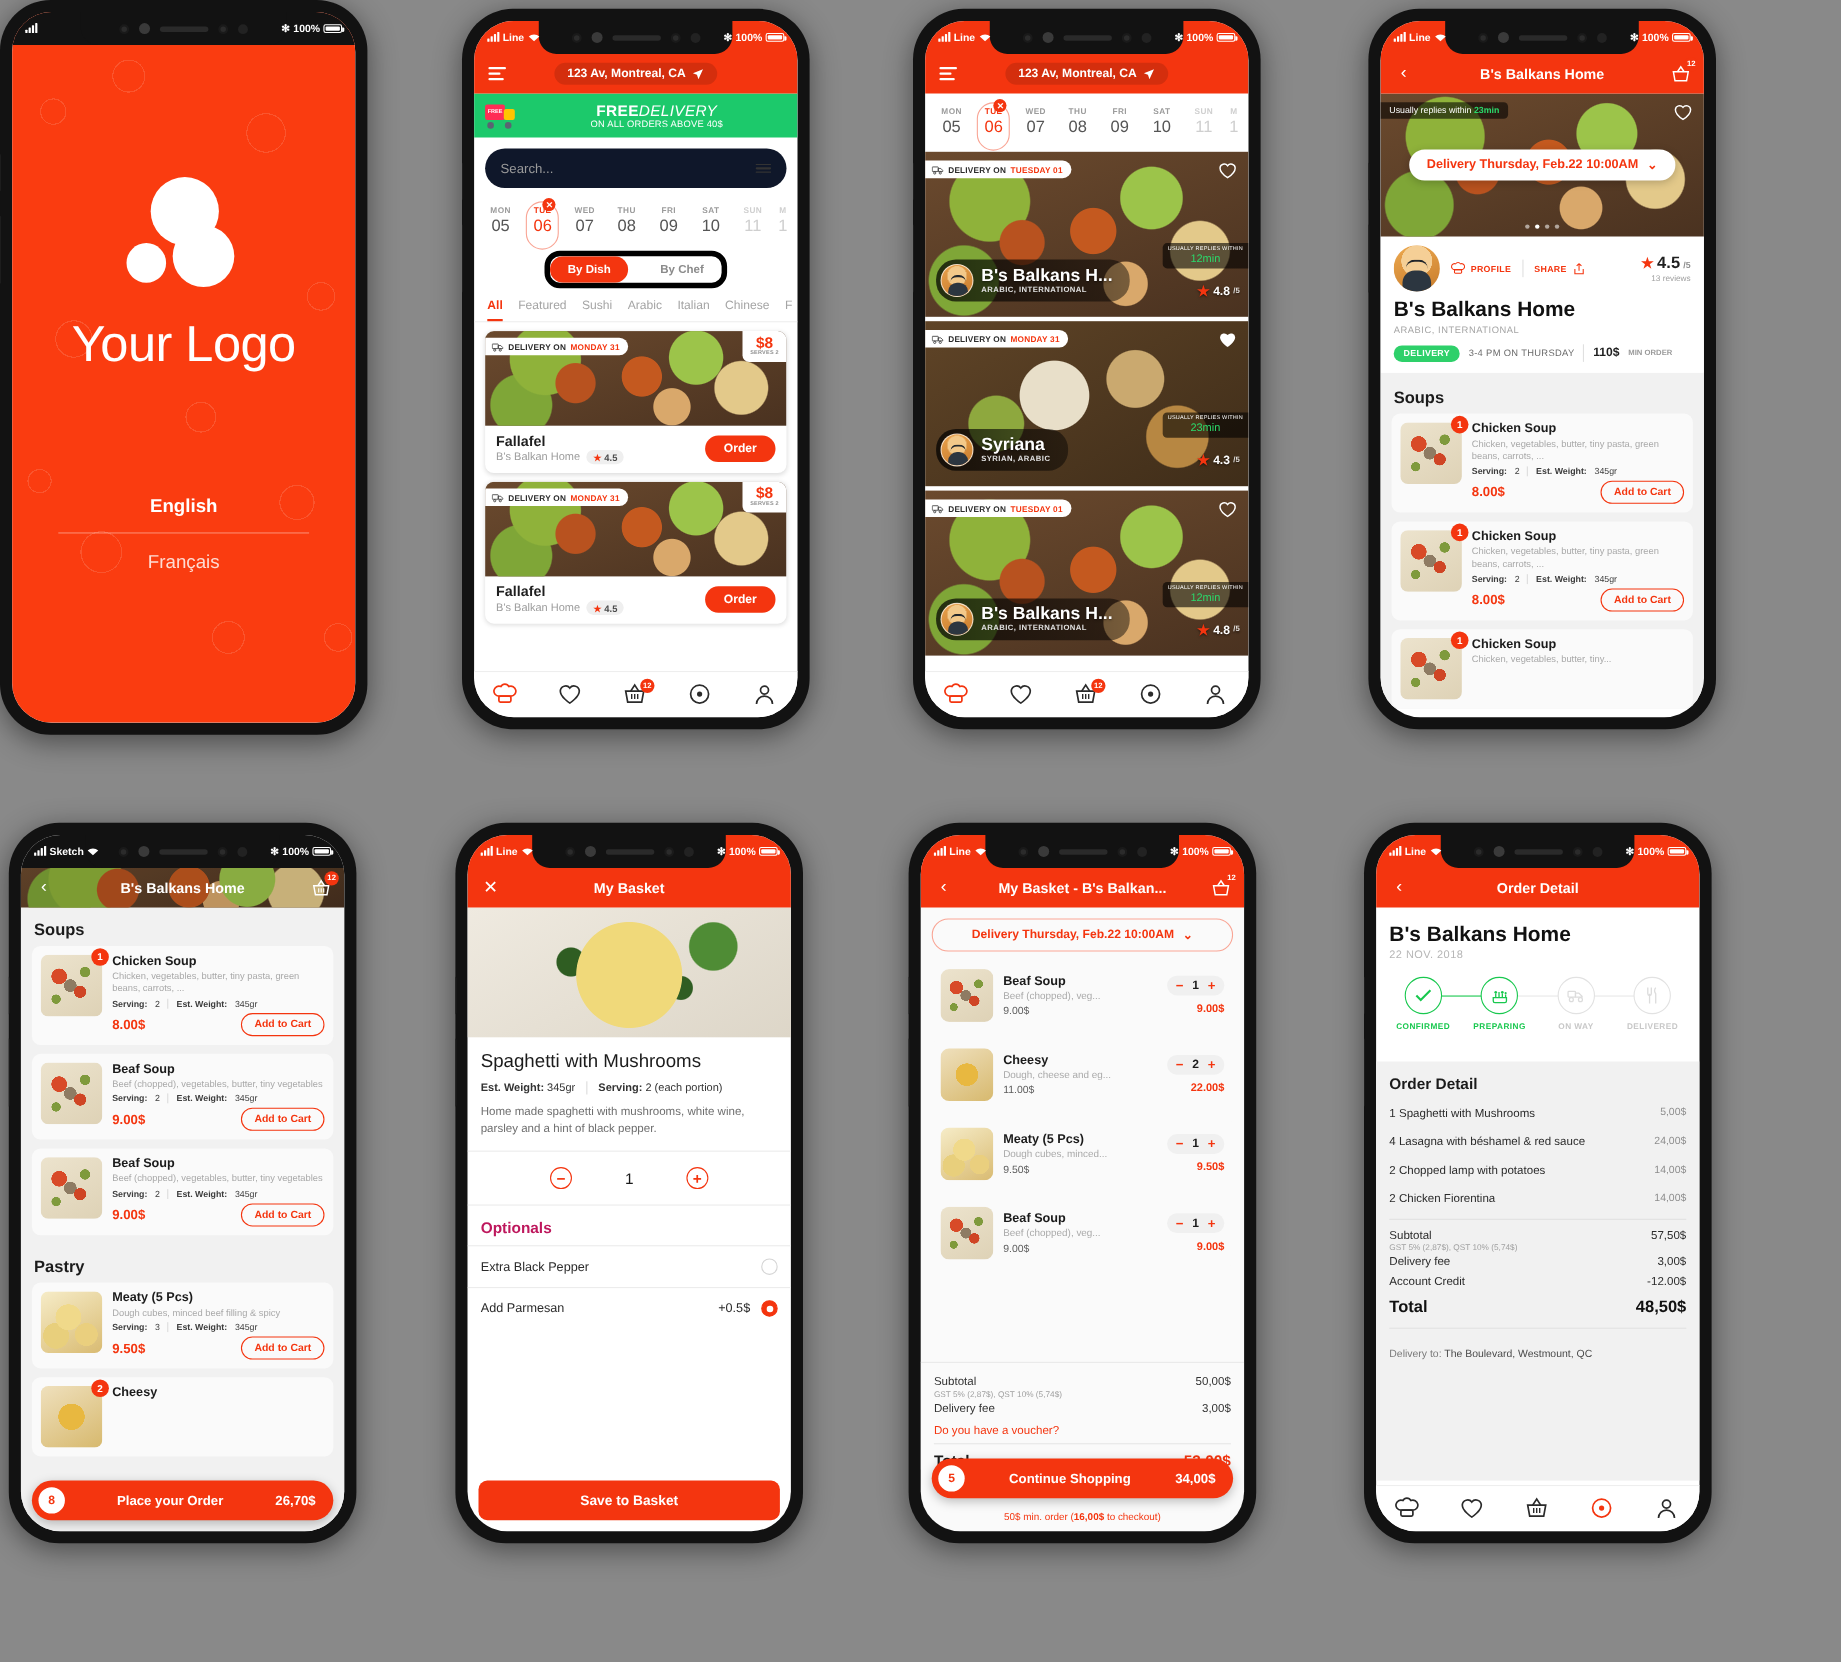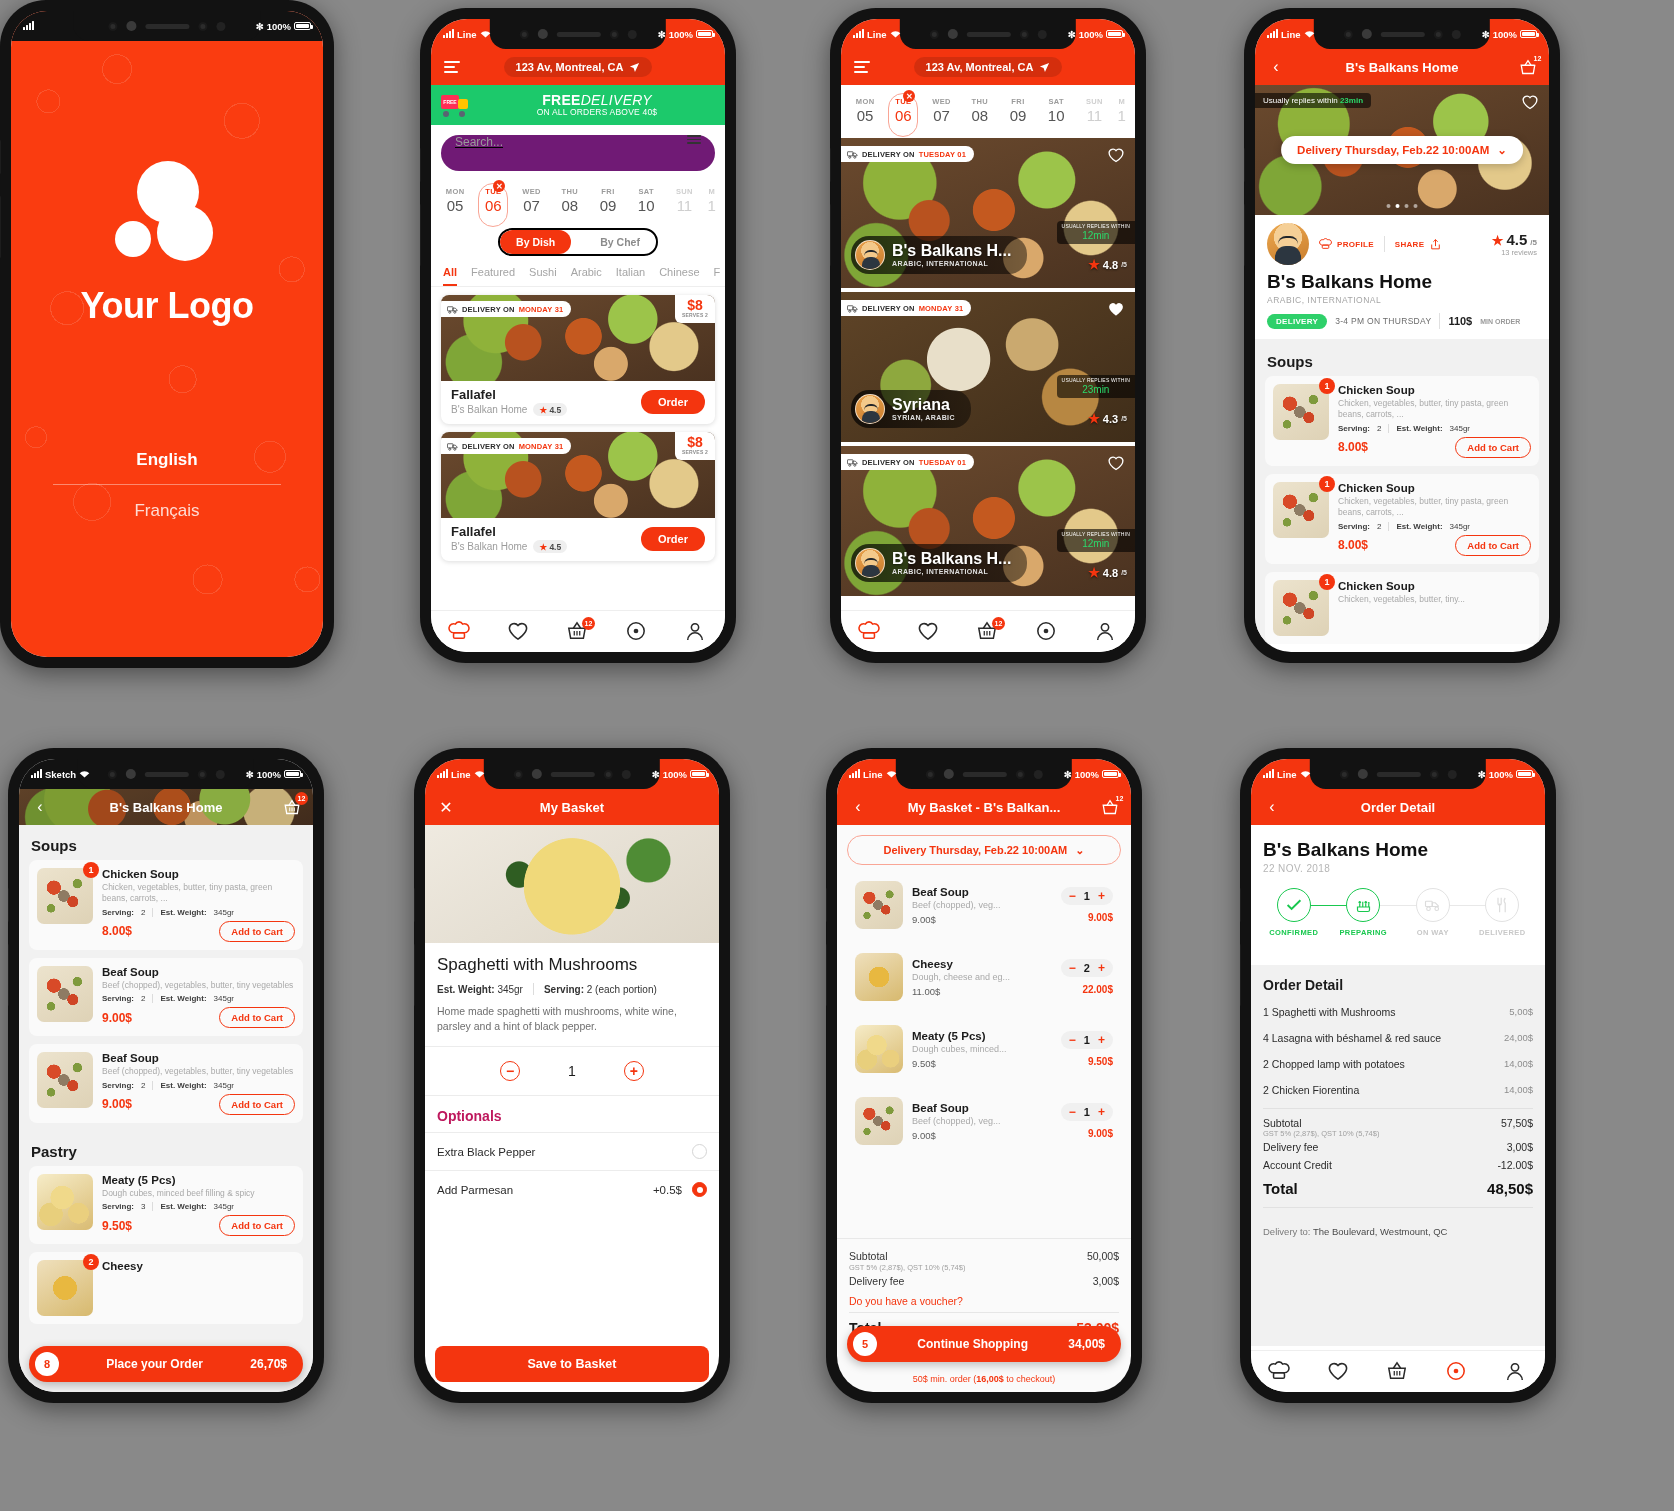--- a/index.html
+++ b/index.html
@@ -78,21 +78,21 @@
       radial-gradient(circle at 63% 88%, transparent 14px, #fff 14px, #fff 15px, transparent 15px),
       radial-gradient(circle at 8%  66%, transparent 10px, #fff 10px, #fff 11px, transparent 11px),
       radial-gradient(circle at 45% 30%, transparent 9px,  #fff 9px,  #fff 10px, transparent 10px),
       radial-gradient(circle at 95% 88%, transparent 12px, #fff 12px, #fff 13px, transparent 13px);
     background-repeat:no-repeat;
   }
   .logo-mark { position:relative; width:104px; height:110px; margin:0 auto; }
   .logo-mark .b1 { position:absolute; width:62px;height:62px;border-radius:50%;background:#fff;left:22px;top:0;}
   .logo-mark .b2 { position:absolute; width:56px;height:56px;border-radius:50%;background:#fff;left:42px;top:44px;}
   .logo-mark .b3 { position:absolute; width:36px;height:36px;border-radius:50%;background:#fff;left:0px;top:60px;}
-  .logo-text { color:#fff; font-size:36px; font-weight:700; letter-spacing:-.5px; text-align:center; margin-top:14px;}
+  .logo-text { color:#fff; font-size:46px; font-weight:400; letter-spacing:-.5px; text-align:center; margin-top:14px;}
   .lang-wrap { position:absolute; left:0; right:0; bottom:124px; text-align:center;}
   .lang-en { color:#fff; font-size:17px; font-weight:700; padding:10px 0;}
   .lang-div { height:1px; background:rgba(255,255,255,.4); margin:4px 42px;}
   .lang-fr { color:rgba(255,255,255,.82); font-size:17px; padding:12px 0;}
 
   
   .appbar {
     background:#f4350f; color:#fff; height:36px;
     display:flex; align-items:center; padding:0 10px;
     position:relative; z-index:10; margin-top:30px;
@@ -118,43 +118,43 @@
   .truck .cab { position:absolute; left:17px; top:6px; width:10px; height:10px; background:#ffc400; border-radius:2px;}
   .truck .w { position:absolute; bottom:0; width:6px; height:6px; border-radius:50%; background:#5a6472;}
   .truck .w1{left:2px}.truck .w2{left:18px}
   .free-txt { flex:1; text-align:center; line-height:1.15; }
   .free-txt .l1 { font-size:14px; font-weight:400; font-style:italic; letter-spacing:.3px;}
   .free-txt .l1 b { font-weight:800; font-style:normal; }
   .free-txt .l2 { font-size:8.5px; font-weight:500; letter-spacing:.2px;}
 
   .search-row { padding:10px 10px 6px; }
   .search-box {
-    background:#701a75; border-radius:20px; height:36px; display:flex;
-    align-items:flex-start; padding:0 14px; justify-content:space-between;text-decoration:underline;
+    background:#0f172a; border-radius:20px; height:36px; display:flex;
+    align-items:center; padding:0 14px; justify-content:space-between;
   }
   .search-box span { color:#9a9a9a; font-size:12px; }
   .filter-ic { display:flex; flex-direction:column; gap:2px; width:14px;}
   .filter-ic i { height:1.6px; background:#333; display:block; border-radius:1px;}
   .filter-ic i:nth-child(1){width:14px}.filter-ic i:nth-child(2){width:14px}.filter-ic i:nth-child(3){width:14px}
 
   .daystrip { display:flex; padding:6px 6px 8px; gap:2px; }
   .day { flex:1; text-align:center; position:relative; padding:4px 0;}
   .day .dw { font-size:7.5px; color:#9b9b9b; letter-spacing:.4px; font-weight:600;}
   .day .dn { font-size:15px; color:#555; margin-top:1px;}
   .day.sel { }
   .day.sel .ring { position:absolute; left:50%; top:0; transform:translateX(-50%);
     width:30px; height:44px; border:1.3px solid #f9a595; border-radius:16px;}
   .day.sel .dw { color:#f4350f; position:relative; }
   .day.sel .dn { color:#f4350f; position:relative; }
   .day.sel .x { position:absolute; right:6px; top:-3px; width:12px;height:12px;border-radius:50%;
     background:#f4350f; color:#fff; font-size:8px; display:flex;align-items:center;justify-content:center; z-index:3; font-weight:700;}
   .day.dim .dw, .day.dim .dn { color:#cfcfcf; }
 
   .seg-wrap { display:flex; justify-content:center; padding:2px 0 10px; }
-  .seg { display:flex; border:2px solid #000000; border-radius:14px; overflow:hidden;gap:13px; }
+  .seg { display:flex; border:5px solid #000000; border-radius:14px; overflow:hidden;gap:13px; }
   .seg div { font-size:10.5px; font-weight:700; padding:6px 16px; color:#8b8b8b; }
   .seg div.on { background:#f4350f; color:#fff; border-radius:14px; }
 
   .cats { display:flex; gap:14px; padding:0 12px; border-bottom:1px solid #eee; }
   .cats div { font-size:11px; color:#a5a5a5; padding-bottom:6px; white-space:nowrap;}
   .cats div.on { color:#f4350f; font-weight:700; border-bottom:2px solid #f4350f; }
 
   
   .ph-falafel {
     background:

